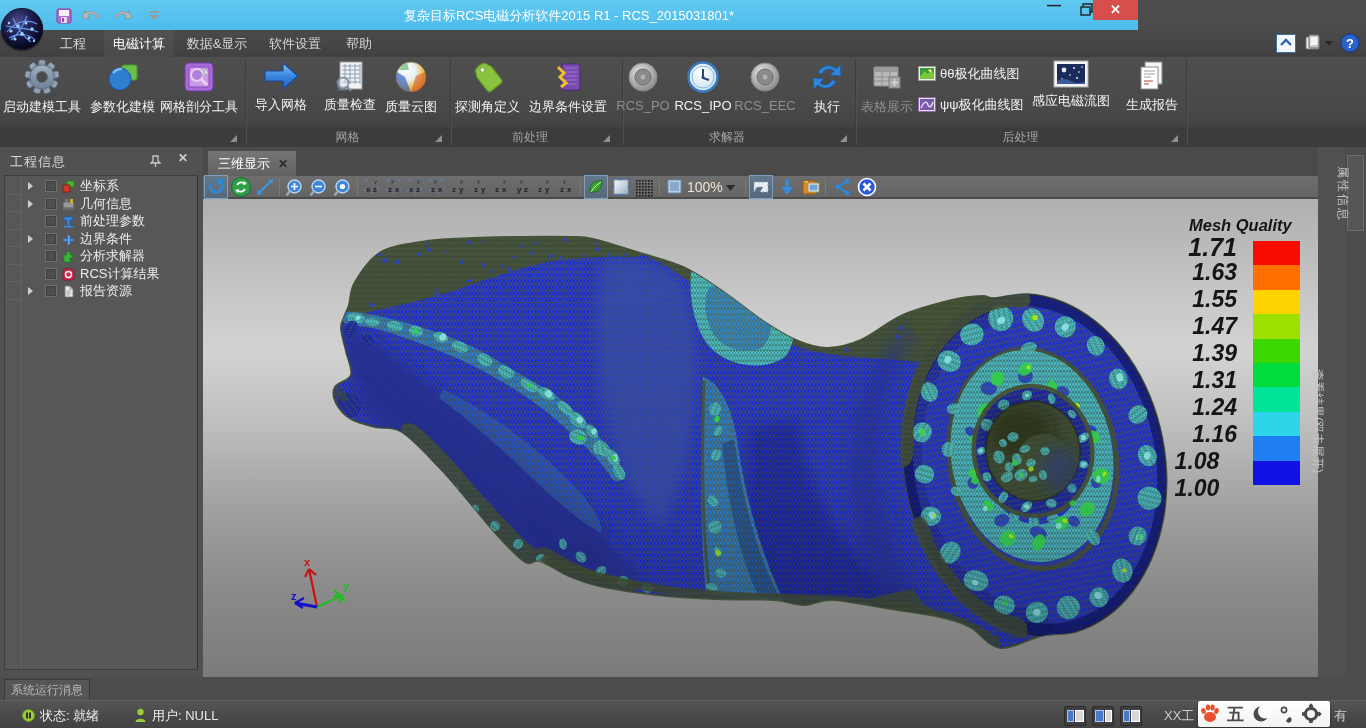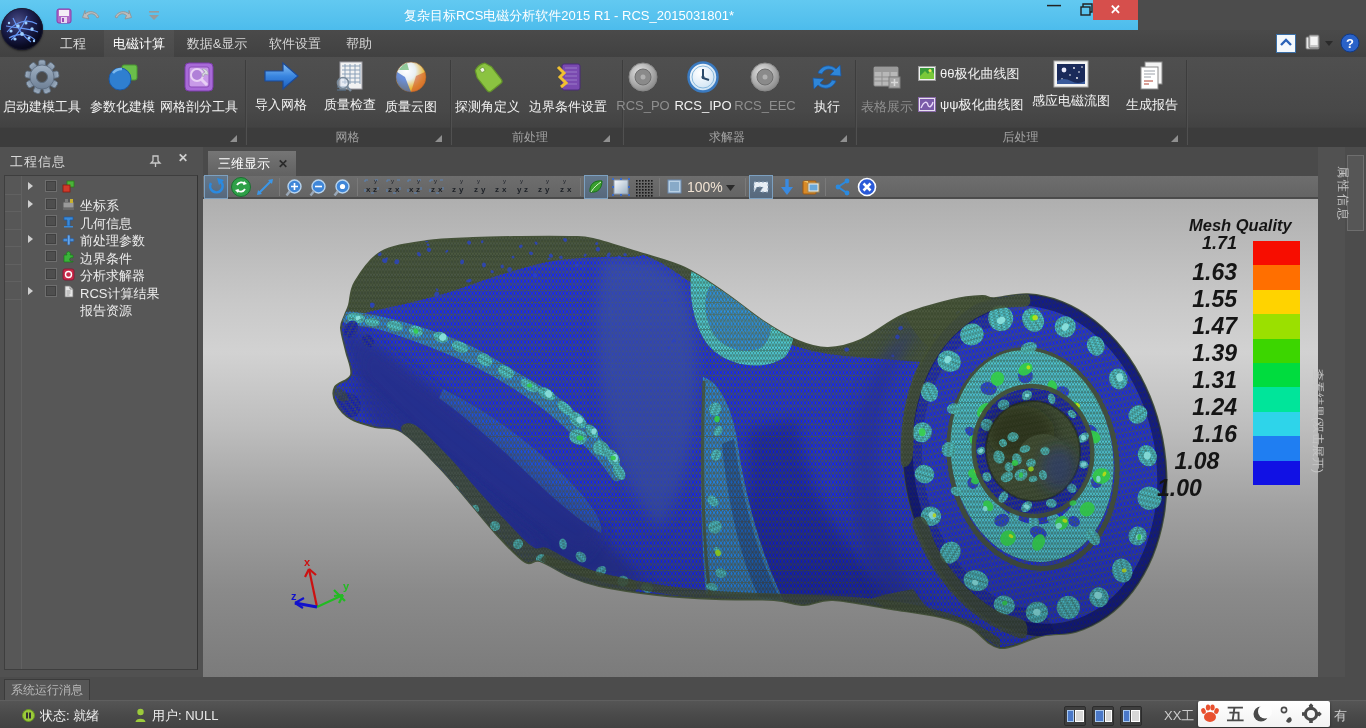--- a/index.html
+++ b/index.html
@@ -54,21 +54,21 @@
 #lphead { position:absolute; left:10px; top:6px; color:#d8d8d8; font-size:13px; letter-spacing:1px; }
 #lpbox { position:absolute; left:4px; top:28px; width:194px; height:495px; background:#575757;
   border:1px solid #3e3e3e; border-right:1px solid #333; }
 .treecol { position:absolute; left:0; top:0; width:17px; height:100%; border-right:1px solid #616161; }
 .treerow { position:absolute; left:0; width:100%; height:18px; }
 .trarrow { position:absolute; left:23px; top:5px; width:0; height:0;
   border-top:4px solid transparent; border-bottom:4px solid transparent; border-left:5px solid #cfcfcf; }
 .trcheck { position:absolute; left:40px; top:3px; width:12px; height:12px; background:#4e4e4e;
   border:1px solid #6e6e6e; box-shadow:inset 0 0 0 1px #404040; }
 .tricon { position:absolute; left:57px; top:2px; width:13px; height:13px; }
-.trtext { position:absolute; left:75px; top:20px; color:#ececec; font-size:13px; }
+.trtext { position:absolute; left:75px; top:0; color:#ececec; font-size:13px; }
 
 
 #doctabrow { position:absolute; left:203px; top:147px; width:1142px; height:29px; background:#4a4a4a; }
 #dtab { position:absolute; left:5px; top:4px; width:88px; height:25px;
   background:linear-gradient(180deg,#757575,#616161); color:#fff; font-size:13px;
   line-height:25px; text-align:left; padding-left:10px; }
 #dtab .x { color:#2a2a2a; font-weight:bold; margin-left:8px; font-size:12px; }
 
 
 #vptoolbar { position:absolute; left:203px; top:176px; width:1142px; height:22px;
@@ -1077,30 +1077,30 @@
 <div style="position:absolute;left:1050px;top:42.0px;width:47px;height:24.4px;background:#f70d00"></div>
 <div style="position:absolute;left:1050px;top:66.4px;width:47px;height:24.4px;background:#ff6f00"></div>
 <div style="position:absolute;left:1050px;top:90.8px;width:47px;height:24.4px;background:#ffd300"></div>
 <div style="position:absolute;left:1050px;top:115.2px;width:47px;height:24.4px;background:#9be000"></div>
 <div style="position:absolute;left:1050px;top:139.6px;width:47px;height:24.4px;background:#3cd600"></div>
 <div style="position:absolute;left:1050px;top:164.0px;width:47px;height:24.4px;background:#00dc3e"></div>
 <div style="position:absolute;left:1050px;top:188.4px;width:47px;height:24.4px;background:#00e59a"></div>
 <div style="position:absolute;left:1050px;top:212.8px;width:47px;height:24.4px;background:#2ed4ea"></div>
 <div style="position:absolute;left:1050px;top:237.2px;width:47px;height:24.4px;background:#1f7ef2"></div>
 <div style="position:absolute;left:1050px;top:261.6px;width:47px;height:24.4px;background:#1111e4"></div>
-<div style="position:absolute;left:954px;top:33.5px;width:80px;text-align:right;color:#151515;font-size:18px;font-weight:bold;font-style:italic">1.71</div>
+<div style="position:absolute;left:954px;top:33.5px;width:80px;text-align:right;color:#151515;font-size:25px;font-weight:bold;font-style:italic">1.71</div>
 <div style="position:absolute;left:954px;top:60.4px;width:80px;text-align:right;color:#151515;font-size:23px;font-weight:bold;font-style:italic">1.63</div>
 <div style="position:absolute;left:954px;top:87.3px;width:80px;text-align:right;color:#151515;font-size:23px;font-weight:bold;font-style:italic">1.55</div>
 <div style="position:absolute;left:954px;top:114.2px;width:80px;text-align:right;color:#151515;font-size:23px;font-weight:bold;font-style:italic">1.47</div>
 <div style="position:absolute;left:954px;top:141.1px;width:80px;text-align:right;color:#151515;font-size:23px;font-weight:bold;font-style:italic">1.39</div>
 <div style="position:absolute;left:954px;top:168.0px;width:80px;text-align:right;color:#151515;font-size:23px;font-weight:bold;font-style:italic">1.31</div>
 <div style="position:absolute;left:954px;top:194.9px;width:80px;text-align:right;color:#151515;font-size:23px;font-weight:bold;font-style:italic">1.24</div>
 <div style="position:absolute;left:954px;top:221.8px;width:80px;text-align:right;color:#151515;font-size:23px;font-weight:bold;font-style:italic">1.16</div>
 <div style="position:absolute;left:954px;top:248.7px;width:80px;text-align:center;color:#151515;font-size:23px;font-weight:bold;font-style:italic">1.08</div>
-<div style="position:absolute;left:954px;top:275.6px;width:80px;text-align:left;color:#151515;font-size:23px;font-weight:bold;font-style:italic">1.00</div>
+<div style="position:absolute;left:954px;top:275.6px;width:80px;text-align:center;color:#151515;font-size:23px;font-weight:bold;font-style:italic">1.00</div>
 </div>
 
 <div class="abs" style="left:1318px;top:199px;width:3px;height:478px;background:#a2a2a2"></div>
 <div id="stripA">
       <div class="vtext" id="viewres">查看结果(双击展开)</div>
     </div>
 <div id="stripB">
       <div id="attrtab">
         <div class="vtext" style="position:absolute;left:3px;top:10px;letter-spacing:2px">属性信息</div>
       </div>

